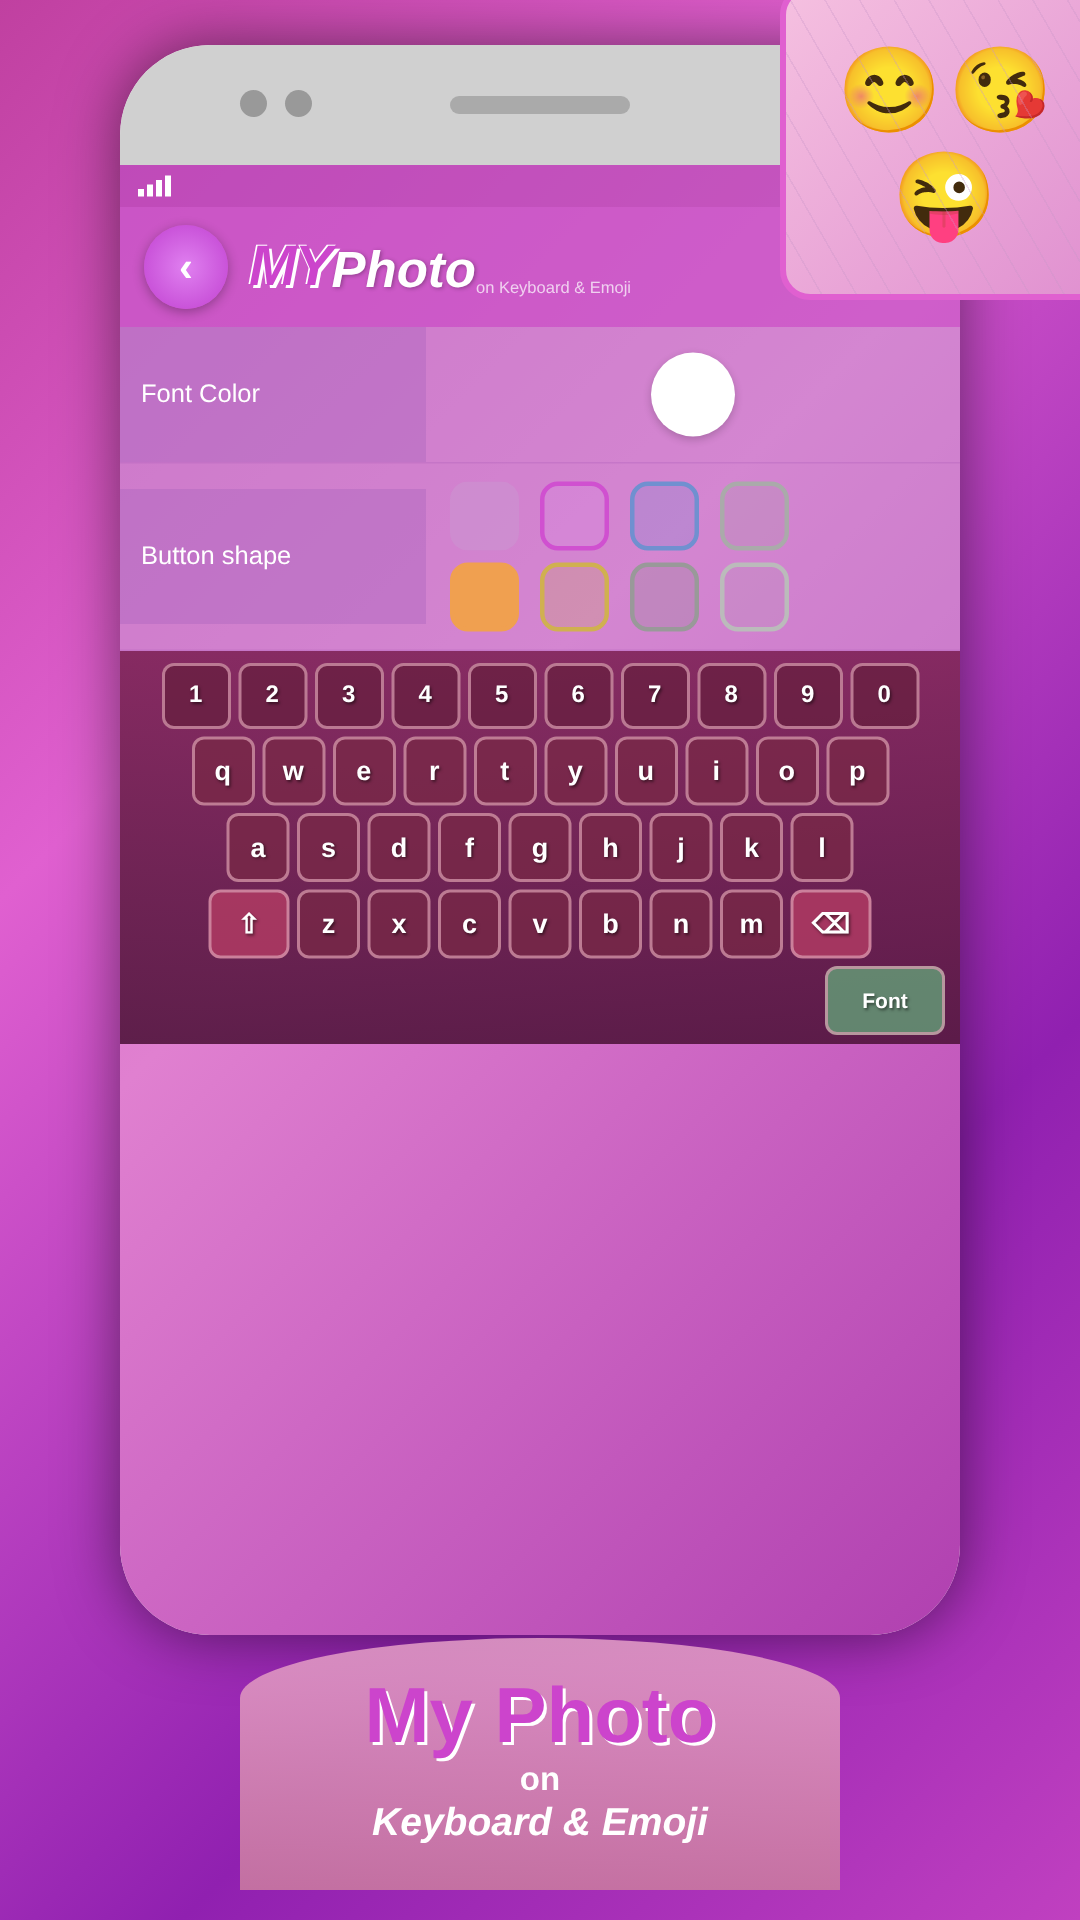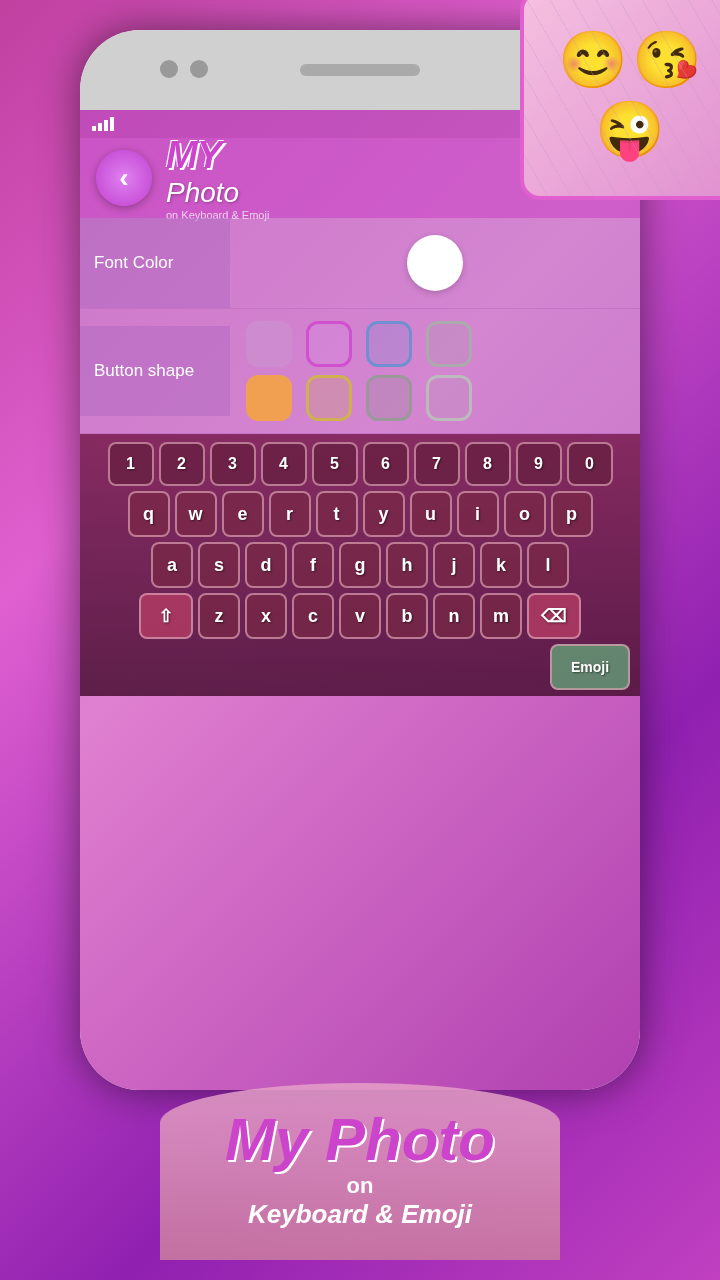--- a/index.html
+++ b/index.html
@@ -122,37 +122,36 @@
       justify-content: center;
       cursor: pointer;
       font-size: 28px;
       color: white;
       font-weight: bold;
       box-shadow: 0 2px 8px rgba(0,0,0,0.3);
     }
 
     .app-title {
       display: flex;
-      align-items: flex-start;
+      align-items: flex-end;
       flex-wrap: wrap;
-      flex-direction: column;
     }
 
     .title-my {
       font-size: 38px;
       font-weight: 900;
       color: #cc44cc;
       font-style: italic;
       text-shadow: 2px 2px 0 #fff, -1px -1px 0 #fff;
       letter-spacing: -1px;
     }
 
     .title-photo {
-      font-size: 28px;
-      font-weight: 400;
+      font-size: 34px;
+      font-weight: 700;
       color: white;
       font-style: italic;
       text-shadow: 1px 1px 3px rgba(0,0,0,0.3);
     }
 
     .title-sub {
       font-size: 11px;
       color: #f0d0f0;
       display: block;
       line-height: 1.2;
@@ -164,21 +163,21 @@
     }
 
     .setting-row {
       display: flex;
       align-items: center;
       min-height: 90px;
       border-bottom: 1px solid rgba(180,100,190,0.4);
     }
 
     .setting-label {
-      width: 150px;
+      width: 204px;
       padding: 12px 14px;
       font-size: 17px;
       color: white;
       font-weight: 500;
       background: rgba(170,100,190,0.4);
       height: 100%;
       display: flex;
       align-items: center;
       min-height: 90px;
     }
@@ -314,23 +313,22 @@
 
     .brand-blob {
       background: linear-gradient(180deg, rgba(230,160,200,0.85) 0%, rgba(200,120,160,0.9) 100%);
       border-radius: 50% 50% 0 0 / 40px;
       padding: 24px 60px 30px;
       display: inline-block;
       min-width: 400px;
     }
 
     .brand-myphoto {
-      font-size: 60px;
+      font-size: 52px;
       font-weight: 900;
-      font-style: italic;
       color: #cc44cc;
       text-shadow: 2px 2px 0 #fff;
       line-height: 1.1;
     }
 
     .brand-on {
       font-size: 22px;
       color: white;
       font-weight: 700;
       display: block;
@@ -516,21 +514,21 @@
         <div class="key">x</div>
         <div class="key">c</div>
         <div class="key">v</div>
         <div class="key">b</div>
         <div class="key">n</div>
         <div class="key">m</div>
         <div class="key" style="min-width:54px; background:rgba(180,60,100,0.8);">⌫</div>
       </div>
 
       <div style="display:flex; justify-content:flex-end; padding-right:4px; margin-top:2px;">
-        <div class="key" style="min-width:80px; background:rgba(100,160,120,0.8); font-size:14px;">Emoji</div>
+        <div class="key" style="min-width:80px; background:rgba(100,160,120,0.8); font-size:14px;">Font</div>
       </div>
     </div>
   </div>
 </div>
 
 <div class="bottom-brand">
   <div class="brand-blob">
     <div class="brand-myphoto">My Photo</div>
     <span class="brand-on">on</span>
     <span class="brand-keyboard">Keyboard &amp; Emoji</span>

